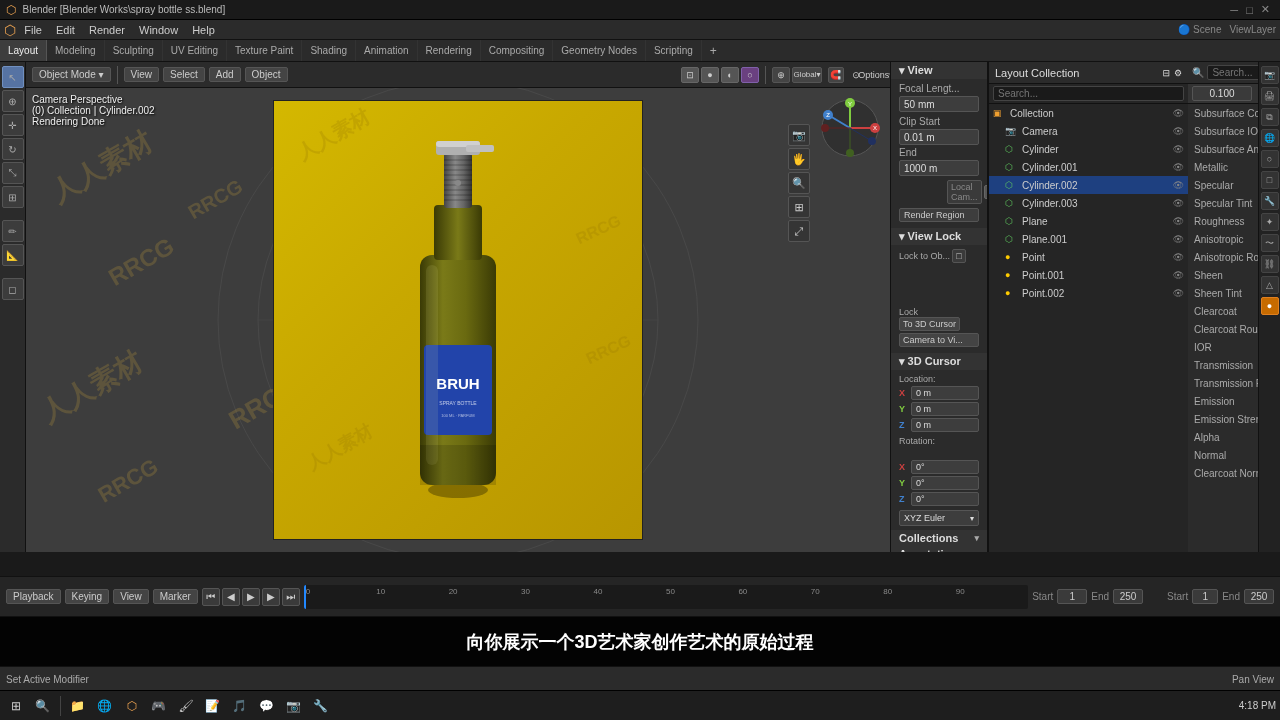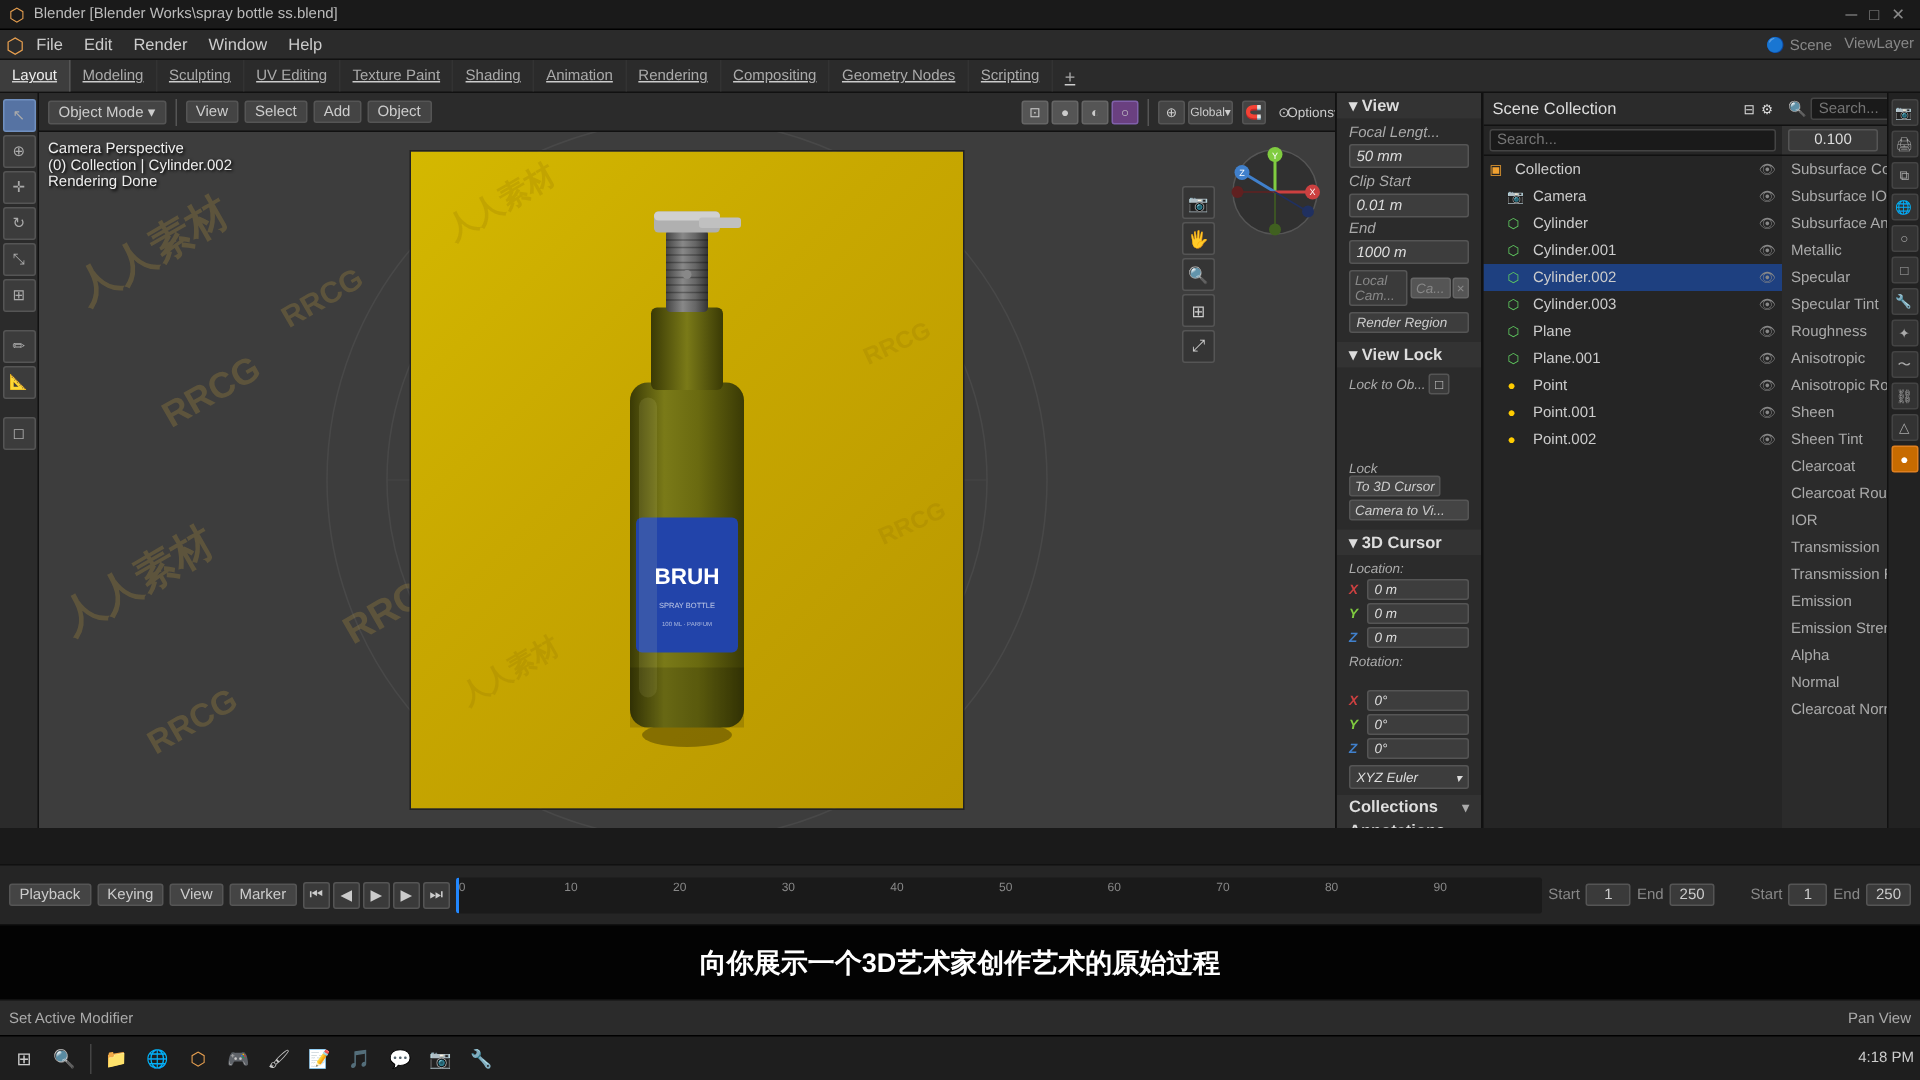--- a/index.html
+++ b/index.html
@@ -140,21 +140,21 @@
       padding: 2px 8px;
       display: flex;
       align-items: center;
       justify-content: space-between;
       cursor: pointer;
       font-size: 11px;
       font-weight: bold;
       color: #ddd;
     }
     .panel-header .arrow { font-size: 9px; color: #aaa; }
-    .panel-body { padding: 4px 8px; font-style: italic; }
+    .panel-body { padding: 4px 8px; }
     .field-row {
       display: flex;
       align-items: center;
       margin-bottom: 2px;
       font-size: 10px;
     }
     .field-label {
       width: 70px;
       color: #aaa;
       flex-shrink: 0;
@@ -404,21 +404,21 @@
   <div class="menu-item">File</div>
   <div class="menu-item">Edit</div>
   <div class="menu-item">Render</div>
   <div class="menu-item">Window</div>
   <div class="menu-item">Help</div>
   <div style="flex:1;"></div>
   <span style="font-size:10px; color:#888; margin-right:6px;">🔵 Scene</span>
   <span style="font-size:10px; color:#888;">ViewLayer</span>
 </div>
 
-<div style="height:22px; background:#2b2b2b; display:flex; align-items:center; overflow:hidden; border-bottom:1px solid #111;text-decoration:underline;">
+<div style="height:22px; background:#2b2b2b; display:flex; align-items:center; overflow:hidden; border-bottom:1px solid #111;">
   <div style="height:22px; padding:0 8px; display:flex; align-items:center; background:#3d3d3d; border-right:1px solid #555; font-size:10px; color:#eee; cursor:pointer;">Layout</div>
   <div style="height:22px; padding:0 8px; display:flex; align-items:center; border-right:1px solid #333; font-size:10px; color:#aaa; cursor:pointer;">Modeling</div>
   <div style="height:22px; padding:0 8px; display:flex; align-items:center; border-right:1px solid #333; font-size:10px; color:#aaa; cursor:pointer;">Sculpting</div>
   <div style="height:22px; padding:0 8px; display:flex; align-items:center; border-right:1px solid #333; font-size:10px; color:#aaa; cursor:pointer;">UV Editing</div>
   <div style="height:22px; padding:0 8px; display:flex; align-items:center; border-right:1px solid #333; font-size:10px; color:#aaa; cursor:pointer;">Texture Paint</div>
   <div style="height:22px; padding:0 8px; display:flex; align-items:center; border-right:1px solid #333; font-size:10px; color:#aaa; cursor:pointer;text-align:right;">Shading</div>
   <div style="height:22px; padding:0 8px; display:flex; align-items:center; border-right:1px solid #333; font-size:10px; color:#aaa; cursor:pointer;">Animation</div>
   <div style="height:22px; padding:0 8px; display:flex; align-items:center; border-right:1px solid #333; font-size:10px; color:#aaa; cursor:pointer;">Rendering</div>
   <div style="height:22px; padding:0 8px; display:flex; align-items:center; border-right:1px solid #333; font-size:10px; color:#aaa; cursor:pointer;">Compositing</div>
   <div style="height:22px; padding:0 8px; display:flex; align-items:center; border-right:1px solid #333; font-size:10px; color:#aaa; cursor:pointer;">Geometry Nodes</div>
@@ -611,21 +611,21 @@
         </div>
         <div class="field-row">
           <div class="field-value">0.01 m</div>
         </div>
         <div class="field-row">
           <span class="field-label">End</span>
         </div>
         <div class="field-row">
           <div class="field-value">1000 m</div>
         </div>
-        <div class="field-row" style="margin-top:4px; font-size:9px; color:#888;">
+        <div class="field-row" style="margin-top:4px; font-size:9px; color:#888;margin-left:48px;">
           <div style="background:#3a3a3a; border:1px solid #555; border-radius:2px; padding:1px 3px; font-size:9px; flex:1;">Local Cam...</div>
           <div style="background:#555; border:1px solid #666; border-radius:2px; padding:1px 3px; font-size:9px; margin-left:2px; cursor:pointer;">Ca...</div>
           <div style="background:#555; border:1px solid #666; border-radius:2px; padding:1px 2px; font-size:9px; margin-left:1px; cursor:pointer;">×</div>
         </div>
         <div class="field-row" style="margin-top:4px;">
           <div style="background:#3d3d3d; border:1px solid #555; border-radius:2px; padding:1px 4px; font-size:9px; flex:1; cursor:pointer;">Render Region</div>
         </div>
       </div>
 
       <div class="panel-header">
@@ -689,21 +689,21 @@
       </div>
 
       <div class="panel-header">
         <span>Annotations</span>
         <span class="arrow">▾</span>
       </div>
     </div>
 
     <div id="outliner">
       <div class="outliner-header">
-        <span>Scene Collection</span>
+        <span>Layout Collection</span>
         <span style="margin-left:auto; font-size:9px; cursor:pointer;">⊟</span>
         <span style="font-size:9px; margin-left:4px; cursor:pointer;">⚙</span>
       </div>
 
       <div style="padding:2px 4px; border-bottom:1px solid #111;">
         <input type="text" style="width: 100%; background: rgb(26, 26, 26); border: 1px solid rgb(68, 68, 68); border-radius: 2px; color: rgb(204, 204, 204); font-size: 10px; padding: 1px 4px;" placeholder="Search...">
       </div>
 
       <div class="outliner-item">
         <span class="outliner-icon" style="color:#f0a030;">▣</span>

